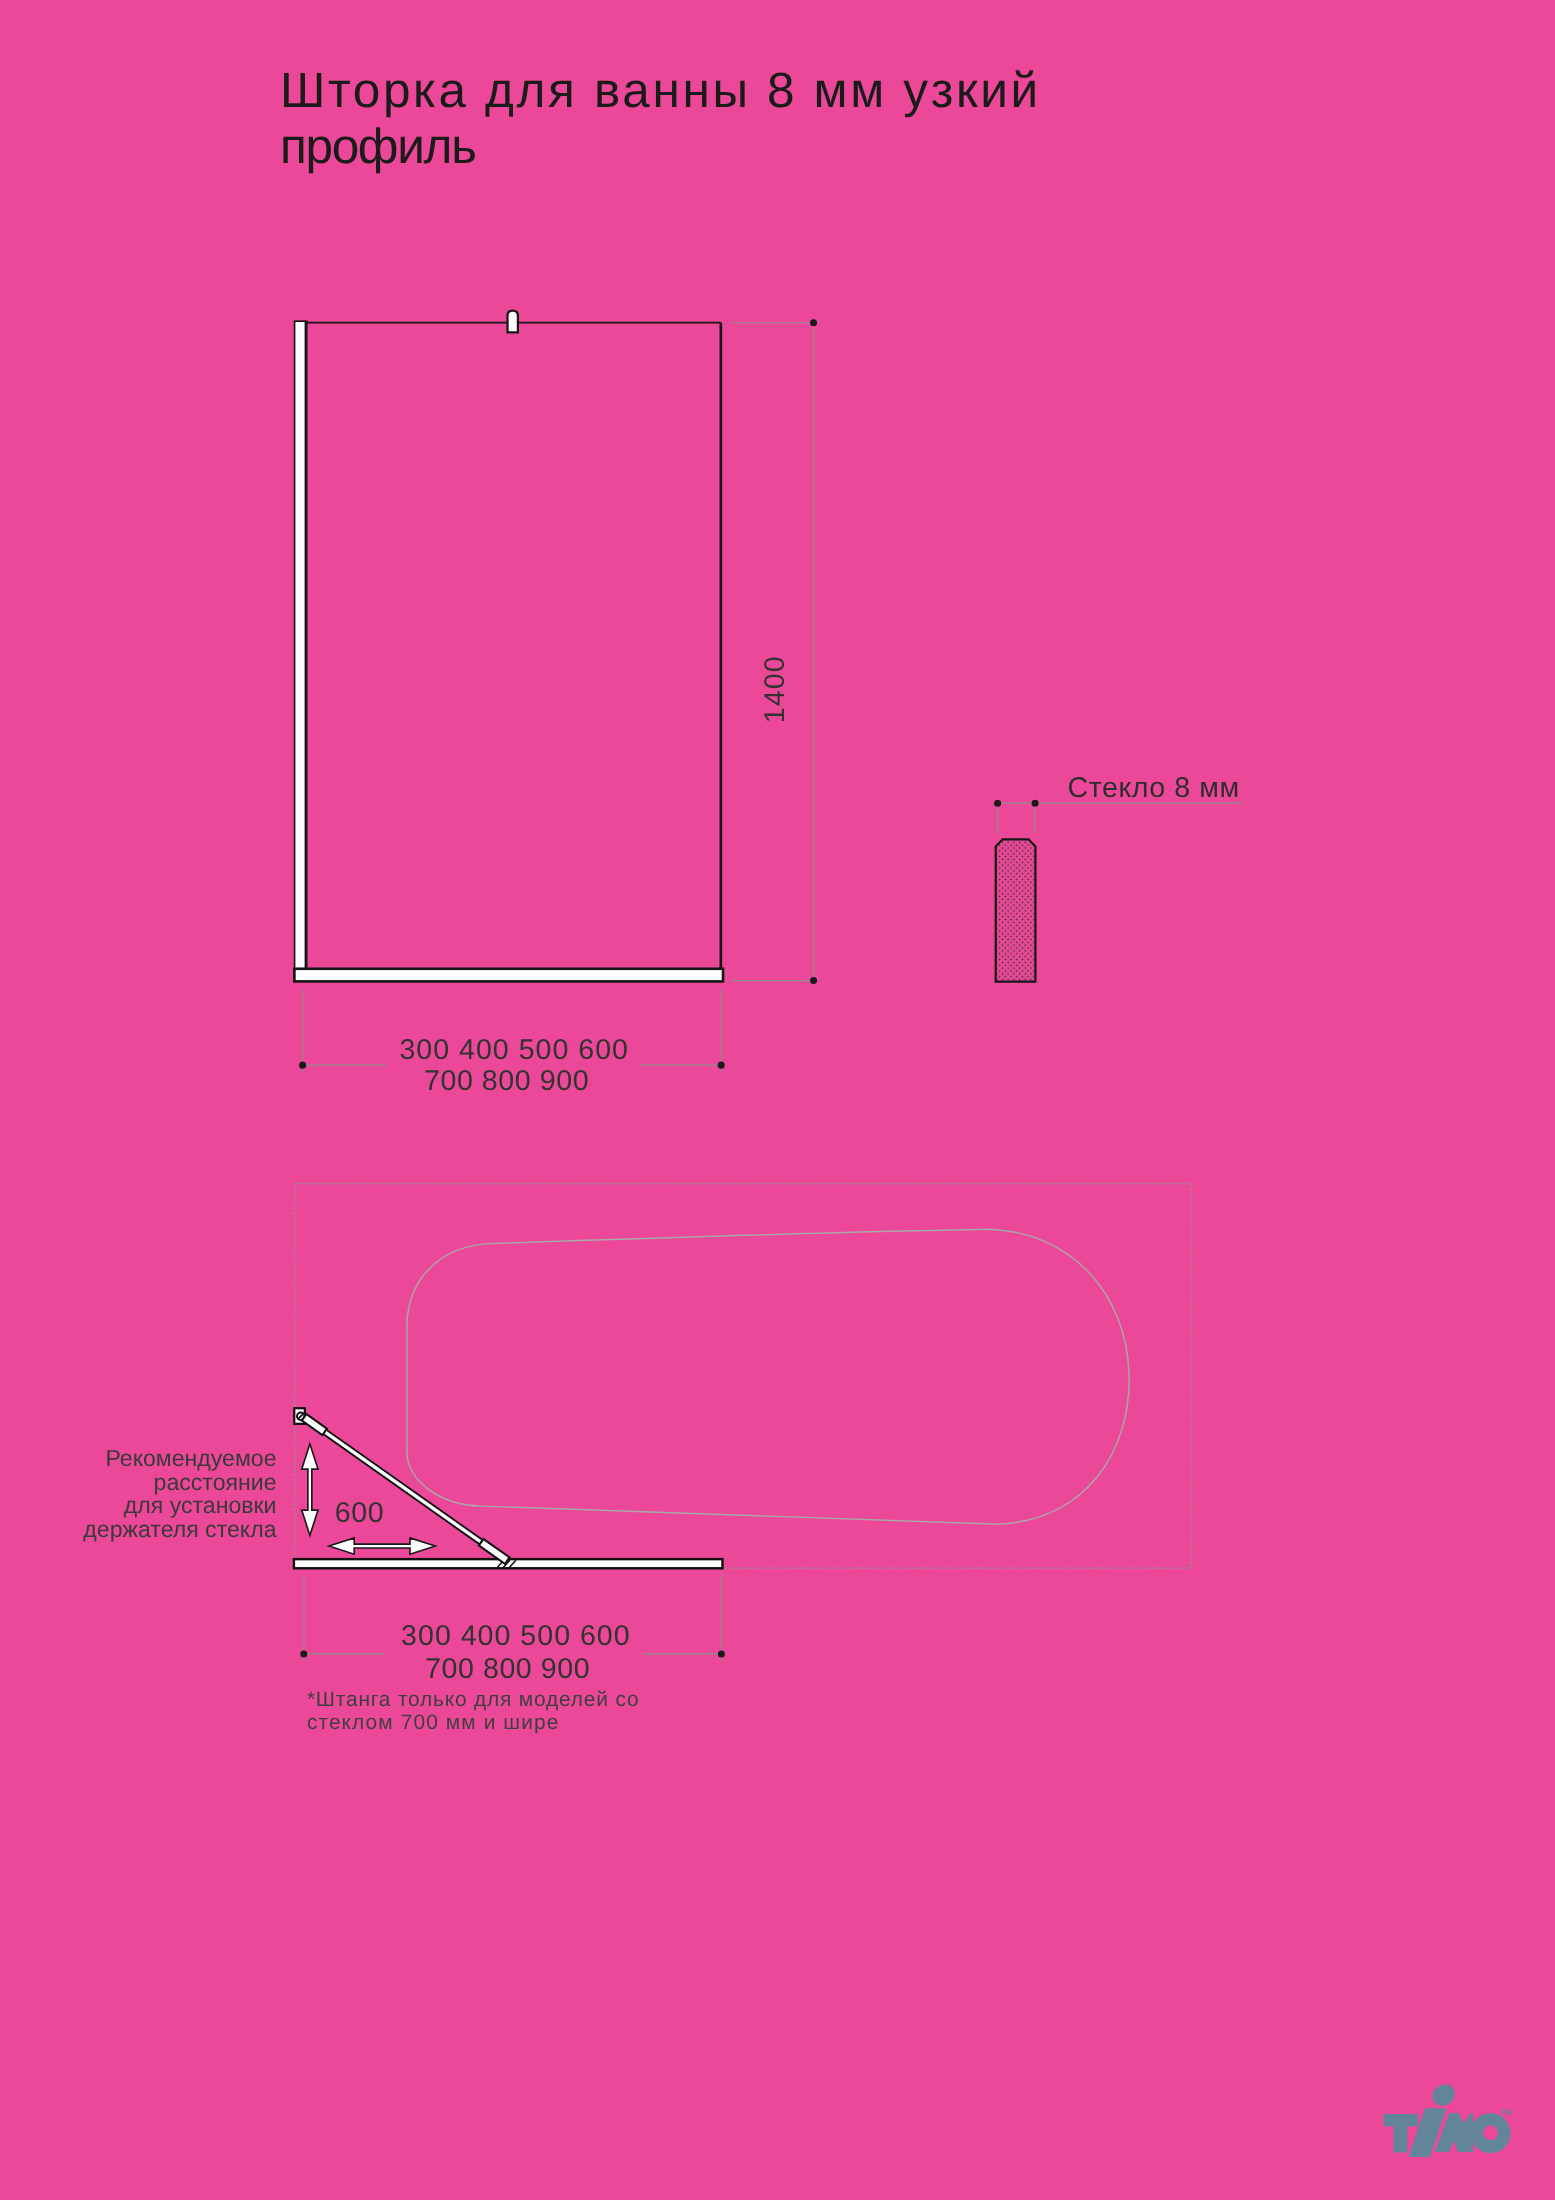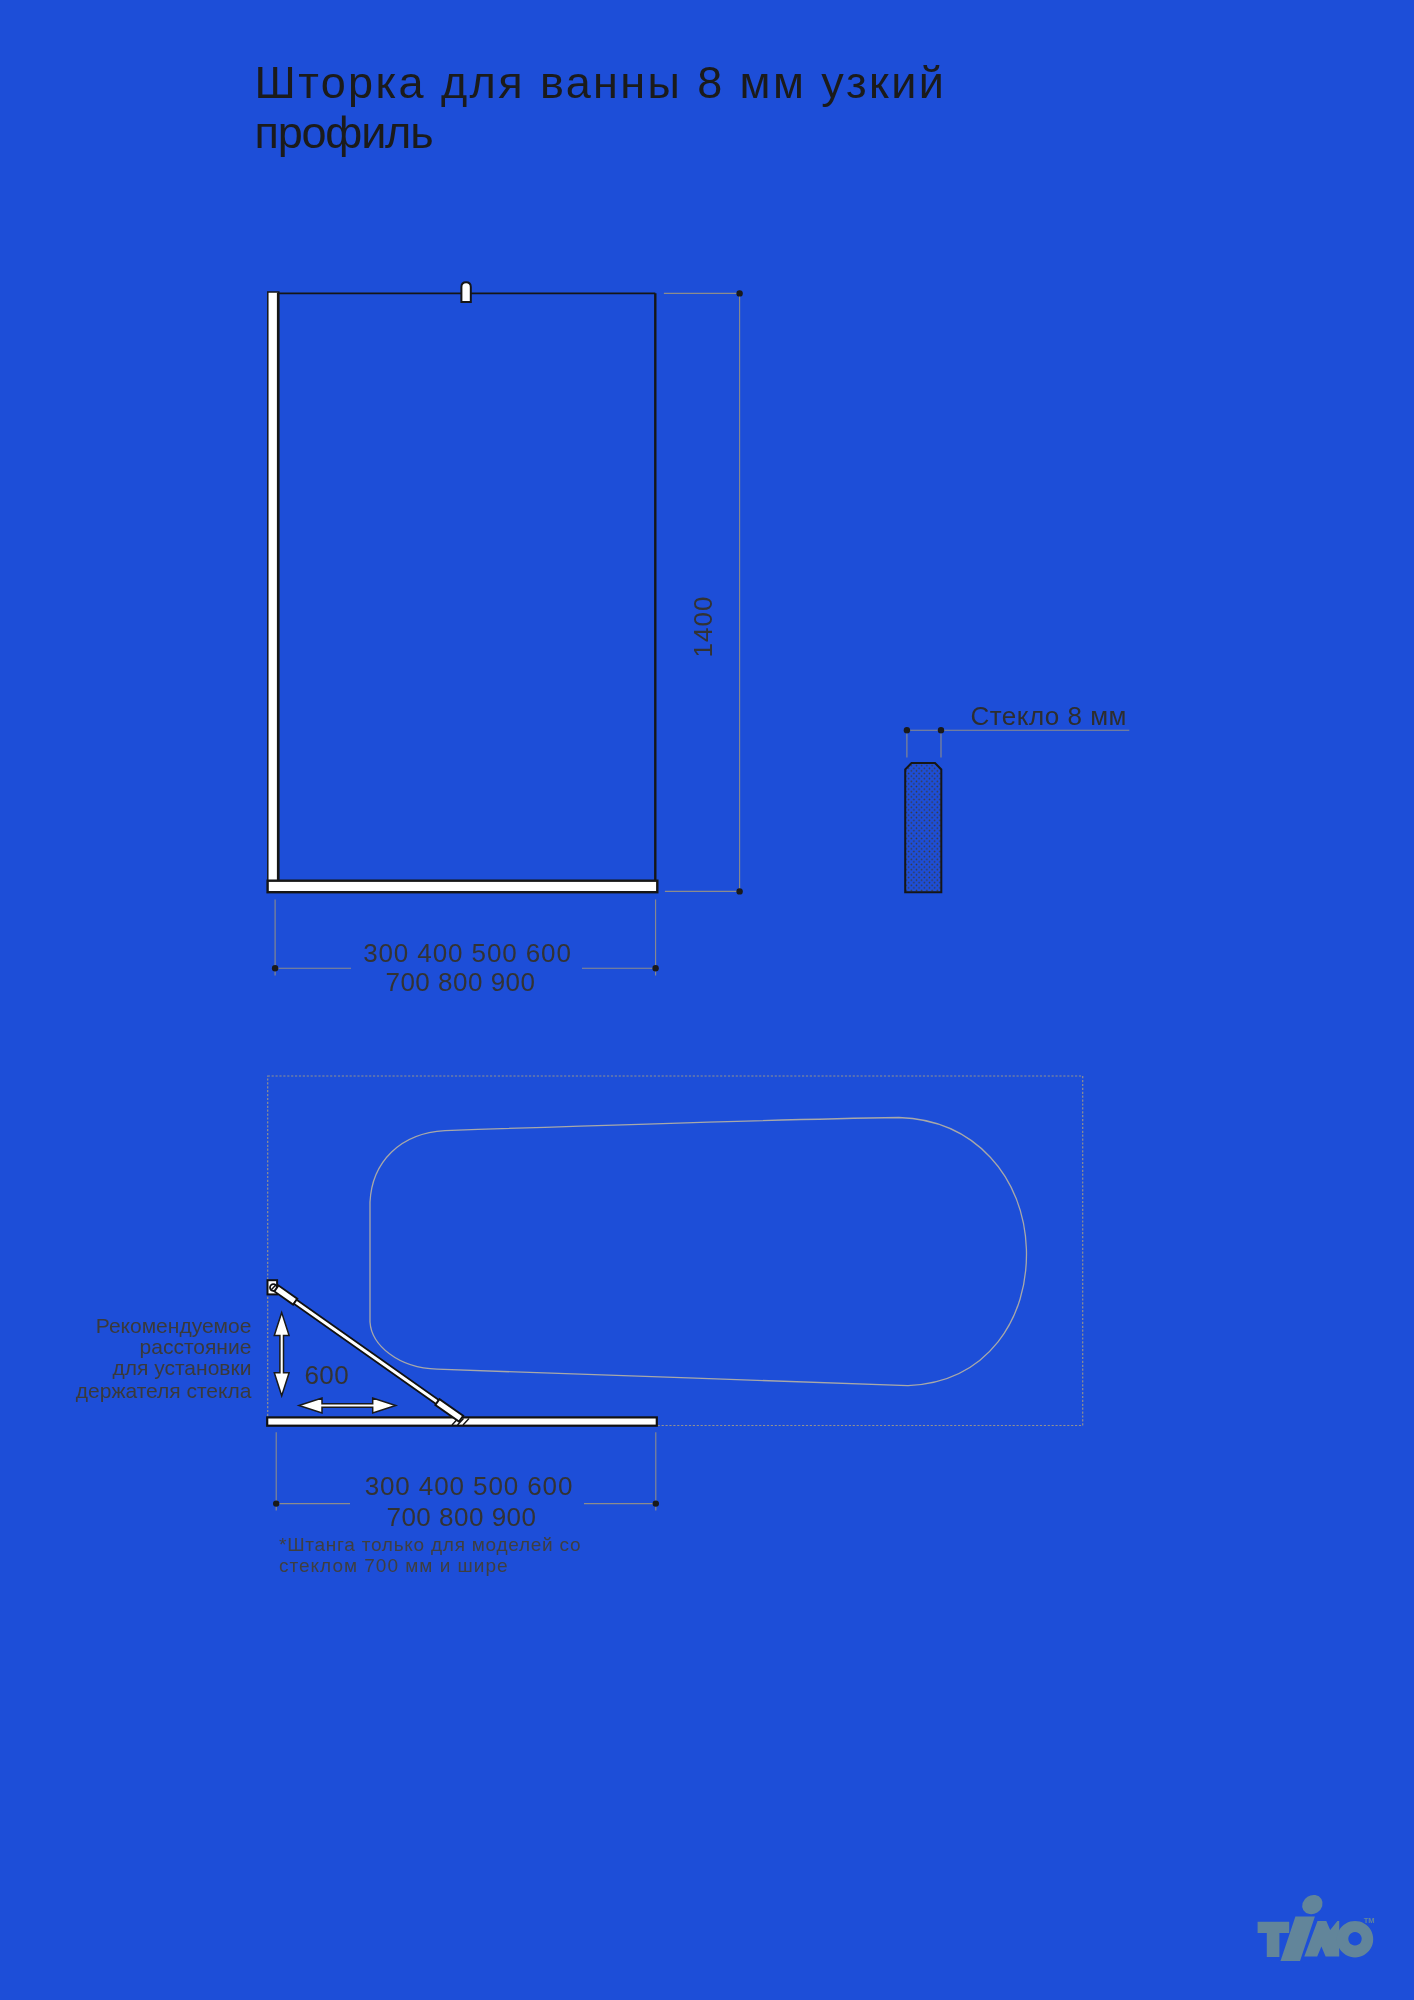--- a/index.html
+++ b/index.html
@@ -1,16 +1,16 @@
 <!DOCTYPE html>
 <html><head>
 <meta charset="utf-8">
 <style>
   html,body{margin:0;padding:0;background:#ffffff;}
-  .page{position:relative;width:1414px;height:2000px;background:#1d4ed8;overflow:hidden;}
+  .page{position:relative;width:1414px;height:2000px;background:#ec4899;overflow:hidden;}
   svg text{font-family:"Liberation Sans", sans-serif;}
 </style>
 </head>
 <body>
 <div class="page">
 <svg width="1414" height="2000" viewBox="0 0 1414 2000">
 <defs>
 <pattern id="stip" width="5.2" height="5.2" patternUnits="userSpaceOnUse">
 <circle cx="1.3" cy="1.3" r="0.8" fill="#3a3a3a"></circle>
 <circle cx="3.9" cy="3.9" r="0.8" fill="#3a3a3a"></circle>

